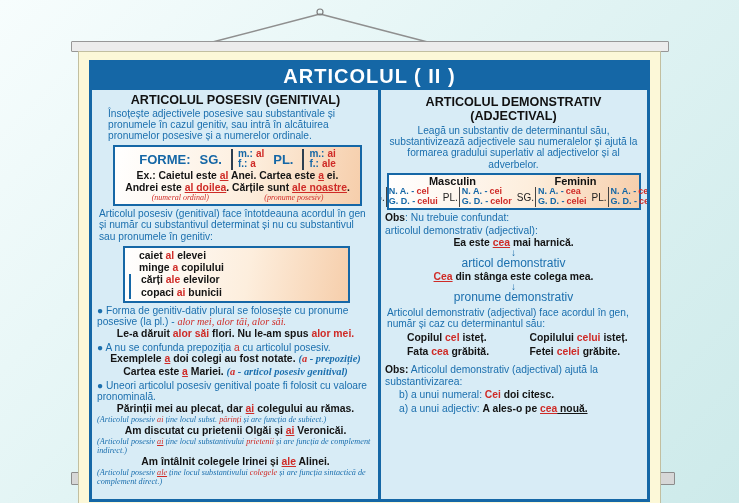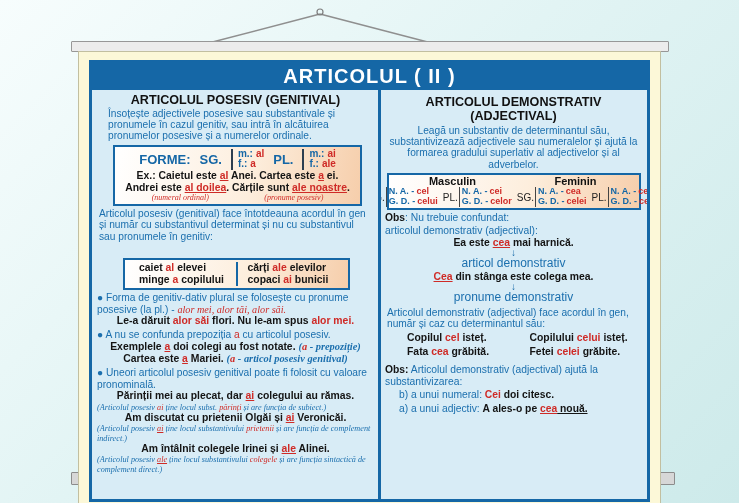--- a/index.html
+++ b/index.html
@@ -60,22 +60,23 @@
   .pair .k{color:var(--dkblue);font-weight:bold;}
   .pair .v{color:var(--red);font-weight:bold;}
   .pair-line{display:flex;gap:3px;}
   .exline{font-size:10.4px;font-weight:bold;color:var(--blk);text-align:center;line-height:1.18;}
   .notes-row{display:flex;justify-content:space-around;padding:0 6px;font-size:8px;color:var(--red);font-style:italic;font-family:"Liberation Serif",serif;line-height:1;padding-bottom:1px;}
 
   .para{font-size:10.2px;line-height:1.1;margin:2px 2px;}
   .exbox{
     border:2px solid var(--dkblue);
     background:linear-gradient(100deg,#ffffff 0%,#fdeedd 55%,#f6ceab 100%);
-    margin:16px 24px 2px 26px;padding:2px 4px;display:flex;
+    margin:4px 24px 2px 26px;padding:2px 4px;display:flex;
     font-size:10.2px;
+    flex-direction:column;
   }
   .exbox .ec{flex:1;padding-left:10px;}
   .exbox .ec + .ec{border-left:2px solid var(--dkblue);}
   .exbox .exline{text-align:left;}
 
   .bullet{font-size:10.2px;line-height:1.12;margin-top:2px;}
   .note{font-size:8.2px;line-height:1.15;color:var(--blue);font-style:italic;font-family:"Liberation Serif",serif;}
 
   
   .rf-title{text-align:center;color:var(--dkblue);font-weight:bold;font-size:12px;line-height:1.1;}

